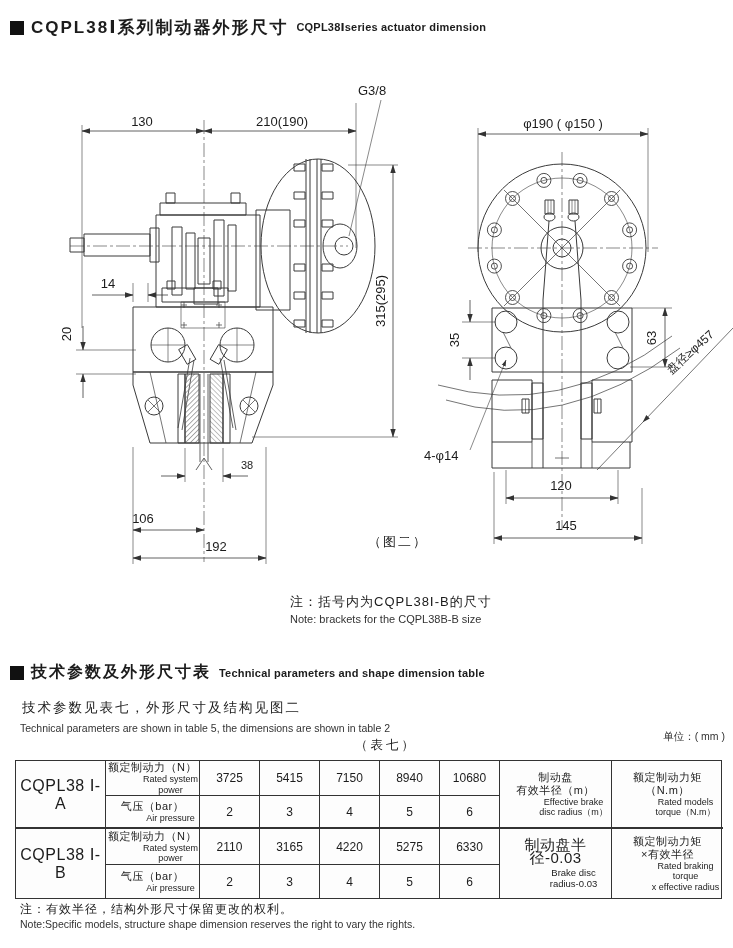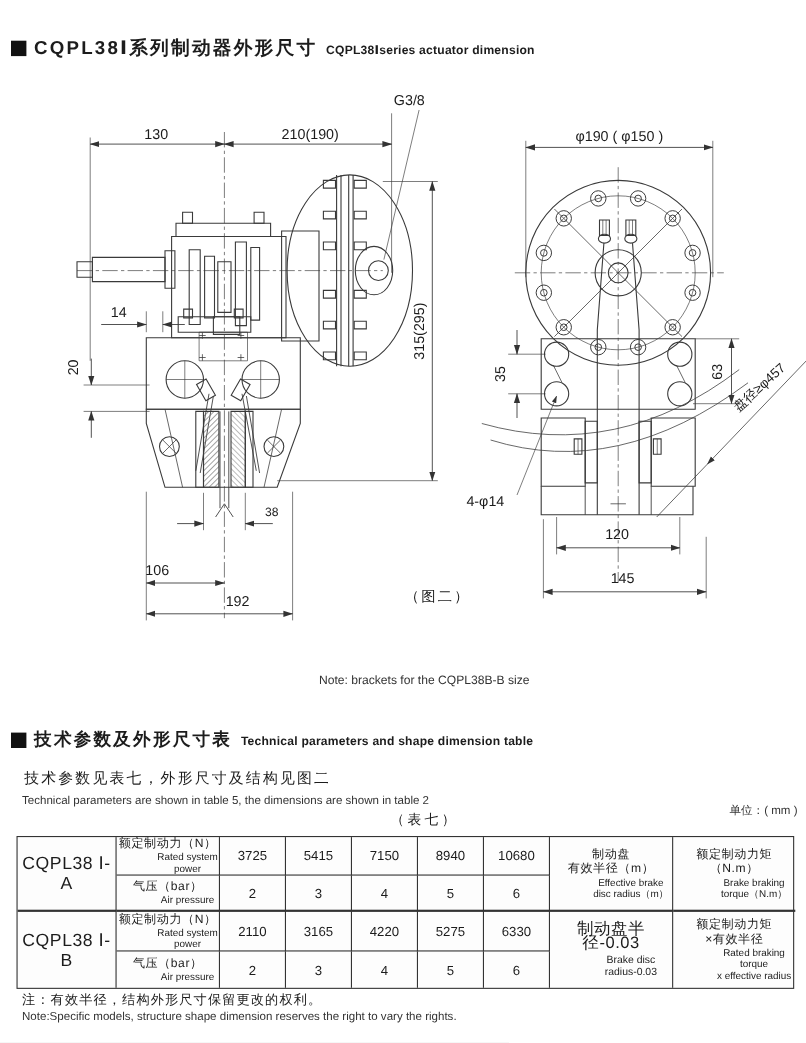--- a/index.html
+++ b/index.html
@@ -38,21 +38,21 @@
   svg line,svg path,svg rect,svg circle,svg ellipse,svg polygon{vector-effect:non-scaling-stroke;}
   .dimtxt{font-size:13px;fill:#1c1c1c;}
   .dimtxt-s{font-size:11px;fill:#1c1c1c;}
   .dimtxt-m{font-size:12px;fill:#1c1c1c;}
 </style>
 </head>
 <body>
 
 <div class="page">
 
-  <div class="sec-hdr" style="top:32px;">
+  <div class="sec-hdr" style="top:16px;align-items:center;">
     <div class="sq"></div>
     <span class="t-zh">CQPL38Ⅰ系列制动器外形尺寸</span>
     <span class="t-en">CQPL38Ⅰseries actuator dimension</span>
   </div>
 
   <svg class="draw" width="733" height="502" viewBox="0 0 733 502">
     <defs>
       <marker id="ah" viewBox="0 0 10 10" refX="9.5" refY="5" markerWidth="11" markerHeight="11" orient="auto-start-reverse">
         <path d="M0,1.8 L10,5 L0,8.2 Z" fill="#333"></path>
       </marker>
@@ -303,20 +303,21 @@
       <text class="dimtxt" transform="rotate(-90 459 262)" x="459" y="262" text-anchor="middle">35</text>
       <text class="dimtxt" transform="rotate(-90 656 260)" x="656" y="260" text-anchor="middle">63</text>
       <text class="dimtxt-m" transform="rotate(-42 693 277)" x="693" y="277" text-anchor="middle">盘径≥φ457</text>
       <text class="dimtxt" x="424" y="382">4-φ14</text>
       <text class="dimtxt" x="561" y="412" text-anchor="middle">120</text>
       <text class="dimtxt" x="566" y="452" text-anchor="middle">145</text>
       <text class="dimtxt" x="398" y="468" text-anchor="middle" letter-spacing="2">（图二）</text>
     </g>
   </svg>
 
+  <div class="fig-note-zh">注：括号内为CQPL38Ⅰ-B的尺寸</div>
   <div class="fig-note-en">Note: brackets for the CQPL38B-B size</div>
 
   <div class="sec-hdr" style="top:662px;">
     <div class="sq"></div>
     <span class="t-zh" style="font-size:16px;">技术参数及外形尺寸表</span>
     <span class="t-en">Technical parameters and shape dimension table</span>
   </div>
   <div class="sub-zh">技术参数见表七，外形尺寸及结构见图二</div>
   <div class="sub-en">Technical parameters are shown in table 5, the dimensions are shown in table 2</div>
   <div class="unit">单位：( mm )</div>
@@ -348,21 +349,21 @@
       </div>
     <div class="c sep" style="grid-row:1/3;grid-column:8;">
       <span class="zh">制动盘</span>
       <span class="zh">有效半径（m）</span>
       <span class="en">Effective brake</span>
       <span class="en">disc radius（m）</span>
     </div>
     <div class="c last sep" style="grid-row:1/3;grid-column:9;">
       <span class="zh">额定制动力矩</span>
       <span class="zh">（N.m）</span>
-      <span class="en">Brake braking</span>
+      <span class="en">Rated models</span>
       <span class="en">torque（N.m）</span>
     </div>
     <div class="c sep" style="grid-row:2;grid-column:2;">
       <span class="zh">气压（bar）</span>
       <span class="en">Air pressure</span>
     </div>
     <div class="c val sep" style="grid-row:2;grid-column:3;">
         <span>2</span>
       </div>
     <div class="c val sep" style="grid-row:2;grid-column:4;">

